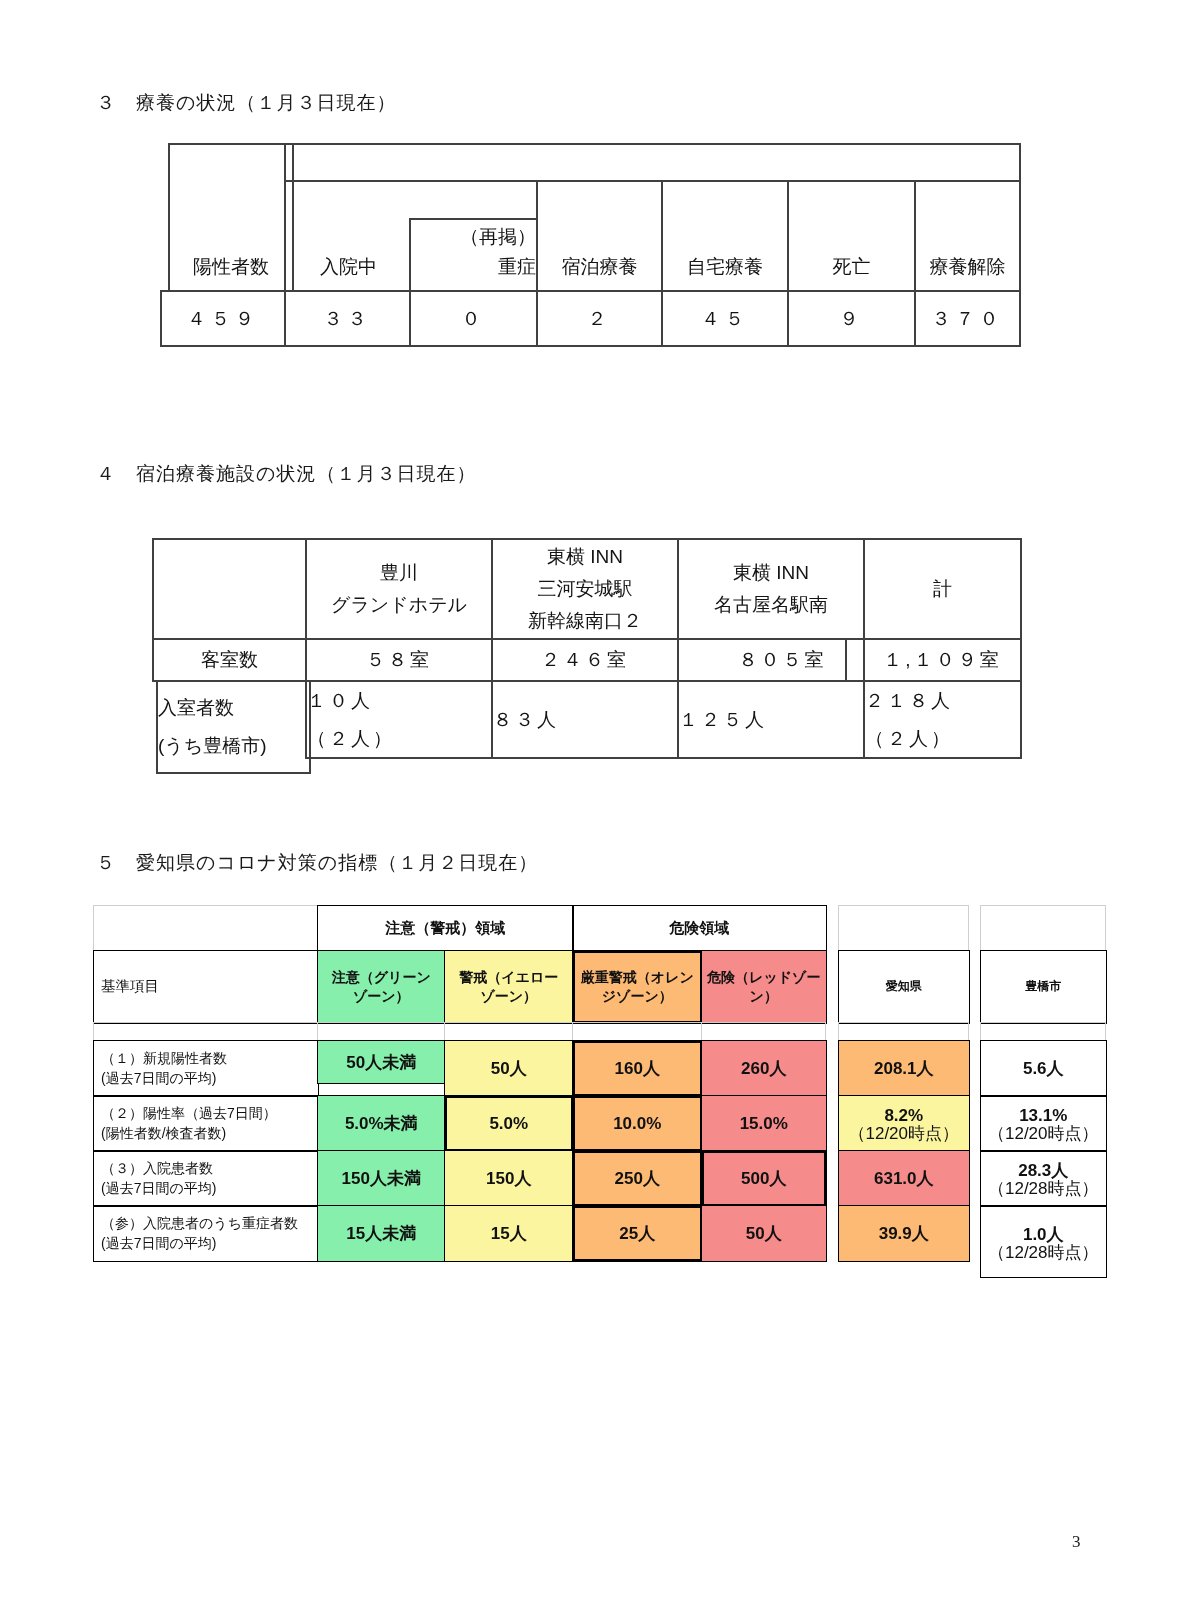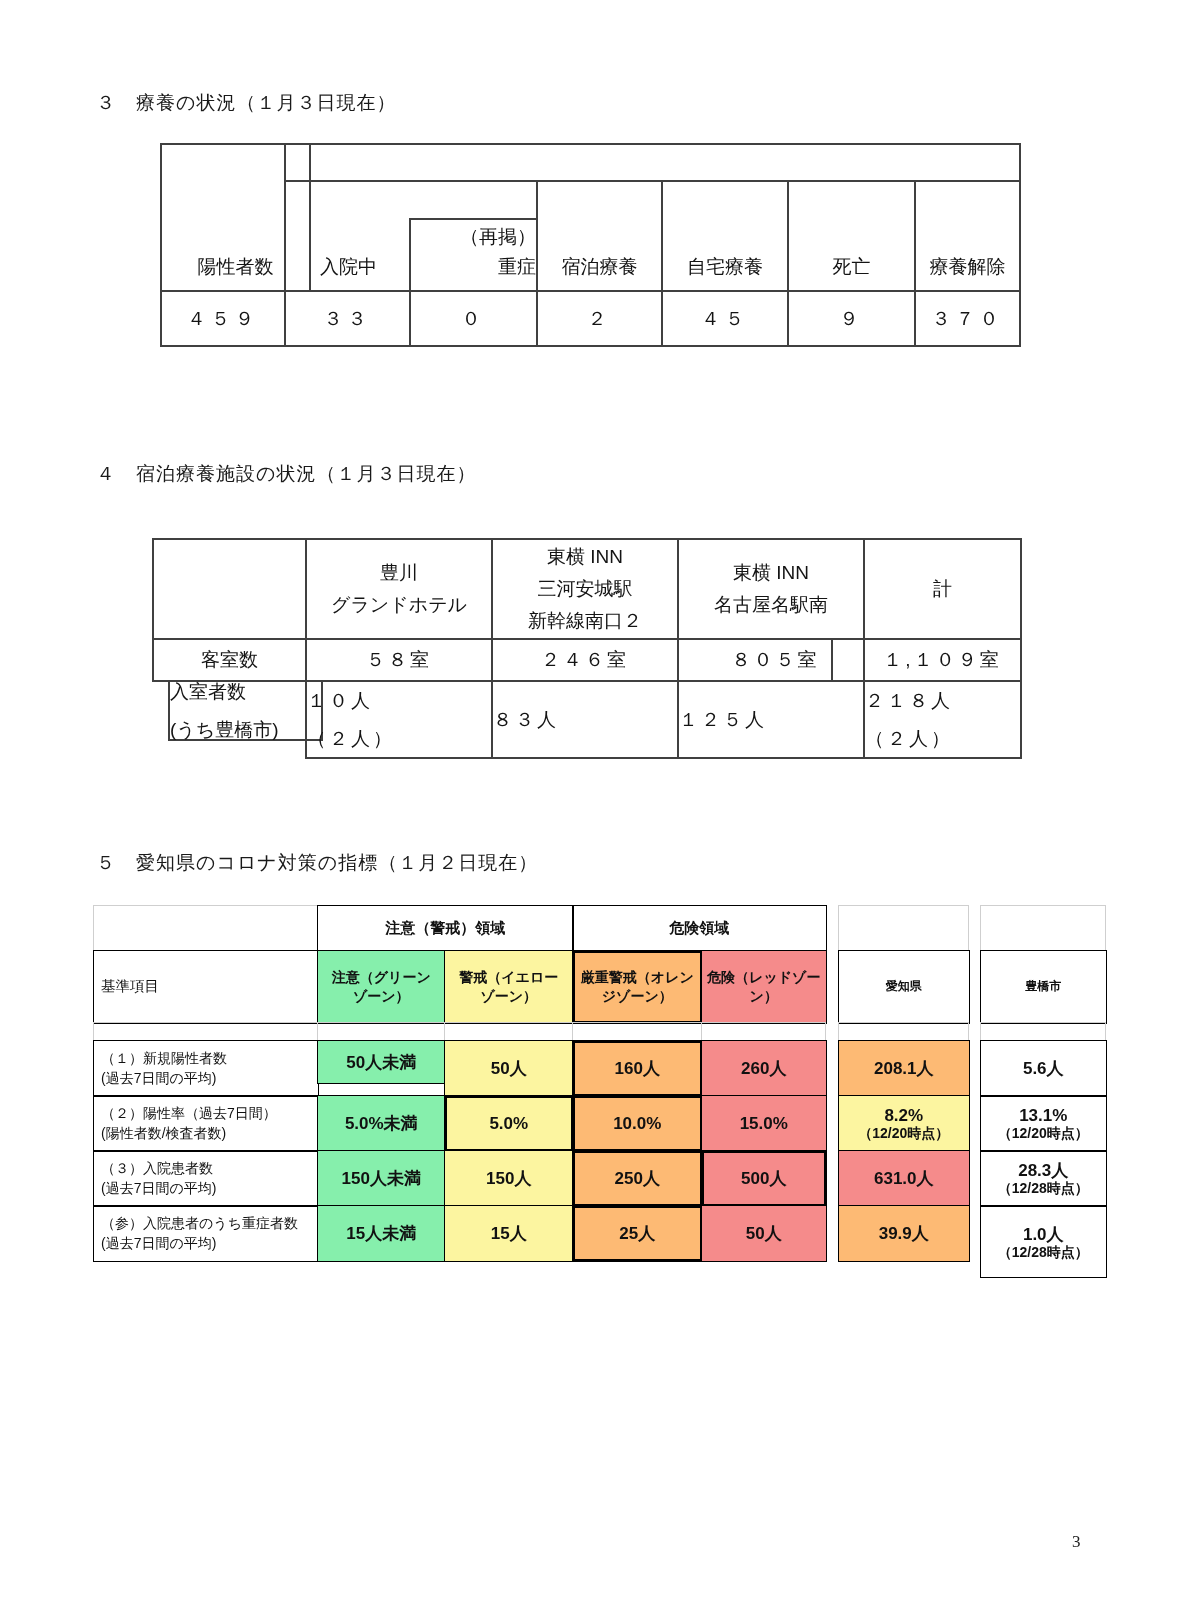--- a/index.html
+++ b/index.html
@@ -28,29 +28,29 @@
   .bg-green{background:#86efac;}
   .bg-yellow{background:#fcf5a0;}
   .bg-orange{background:#fdba74;}
   .bg-red{background:#f58b8b;}
   .ghead{font-weight:bold;font-size:15px;}
   .zhead{font-weight:bold;font-size:14px;line-height:19px;}
   .rowlabel{justify-content:flex-start;text-align:left;padding-left:7px;font-size:14px;line-height:20px;}
   .critlabel{justify-content:flex-start;text-align:left;padding-left:7px;font-size:14.5px;}
   .rhead{font-weight:bold;font-size:12px;}
   .val{font-weight:bold;font-size:17px;line-height:21px;}
-  .note{font-size:14px;font-weight:bold;line-height:15px;}
+  .note{font-size:17px;font-weight:normal;line-height:15px;}
   .pagenum{font-family:"Liberation Serif",serif;font-size:17px;color:#222;}
 </style>
 </head>
 <body>
 
 <div class="abs title" style="left:96px;top:90px;">３　療養の状況（１月３日現在）</div>
 
-<div class="abs t12 bottom" style="left:160px;top:143px;width:151px;height:149px;">陽性者数</div>
+<div class="abs t12 bottom" style="left:168px;top:143px;width:126px;height:149px;">陽性者数</div>
 <div class="abs t12" style="left:284px;top:143px;width:737px;height:39px;"></div>
 <div class="abs t12" style="left:284px;top:180px;width:254px;height:112px;">
   <span class="abs" style="left:0;bottom:10px;width:125px;text-align:center;">入院中</span>
 </div>
 <div class="abs t12 colflex bottom lh30" style="left:409px;top:218px;width:129px;height:74px;padding-bottom:6px;">
   <span>（再掲）</span>
   <span>重症</span>
 </div>
 <div class="abs t12 bottom" style="left:536px;top:180px;width:127px;height:112px;">宿泊療養</div>
 <div class="abs t12 bottom" style="left:661px;top:180px;width:128px;height:112px;">自宅療養</div>
@@ -79,24 +79,24 @@
 </div>
 <div class="abs t12 colflex lh32" style="left:677px;top:538px;width:188px;height:102px;">
   <span>東横 INN</span>
   <span>名古屋名駅南</span>
 </div>
 <div class="abs t12" style="left:863px;top:538px;width:159px;height:102px;">計</div>
 
 <div class="abs t12" style="left:152px;top:638px;width:155px;height:44px;">客室数</div>
 <div class="abs t12 num2" style="left:305px;top:638px;width:188px;height:44px;">５８室</div>
 <div class="abs t12 num2" style="left:491px;top:638px;width:188px;height:44px;">２４６室</div>
-<div class="abs t12 num2" style="left:677px;top:638px;width:156px;height:44px;padding-left:41px;">８０５室</div>
+<div class="abs t12 num2" style="left:677px;top:638px;width:170px;height:44px;padding-left:41px;">８０５室</div>
 <div class="abs t12 num2" style="left:863px;top:638px;width:159px;height:44px;">１,１０９室</div>
 
-<div class="abs t12 colflex topflex lh38" style="left:168px;top:680px;width:155px;height:61px;">
+<div class="abs t12 colflex topflex lh38" style="left:156px;top:680px;width:155px;height:94px;">
   <span>入室者数</span>
   <span>(うち豊橋市)</span>
 </div>
 <div class="abs t12 colflex topflex lh38 num2" style="left:305px;top:680px;width:188px;height:79px;">
   <span>１０人</span>
   <span>（２人）</span>
 </div>
 <div class="abs t12 colflex topflex lh38 num2" style="left:491px;top:680px;width:188px;height:79px;">
   <span>８３人</span>
 </div>

